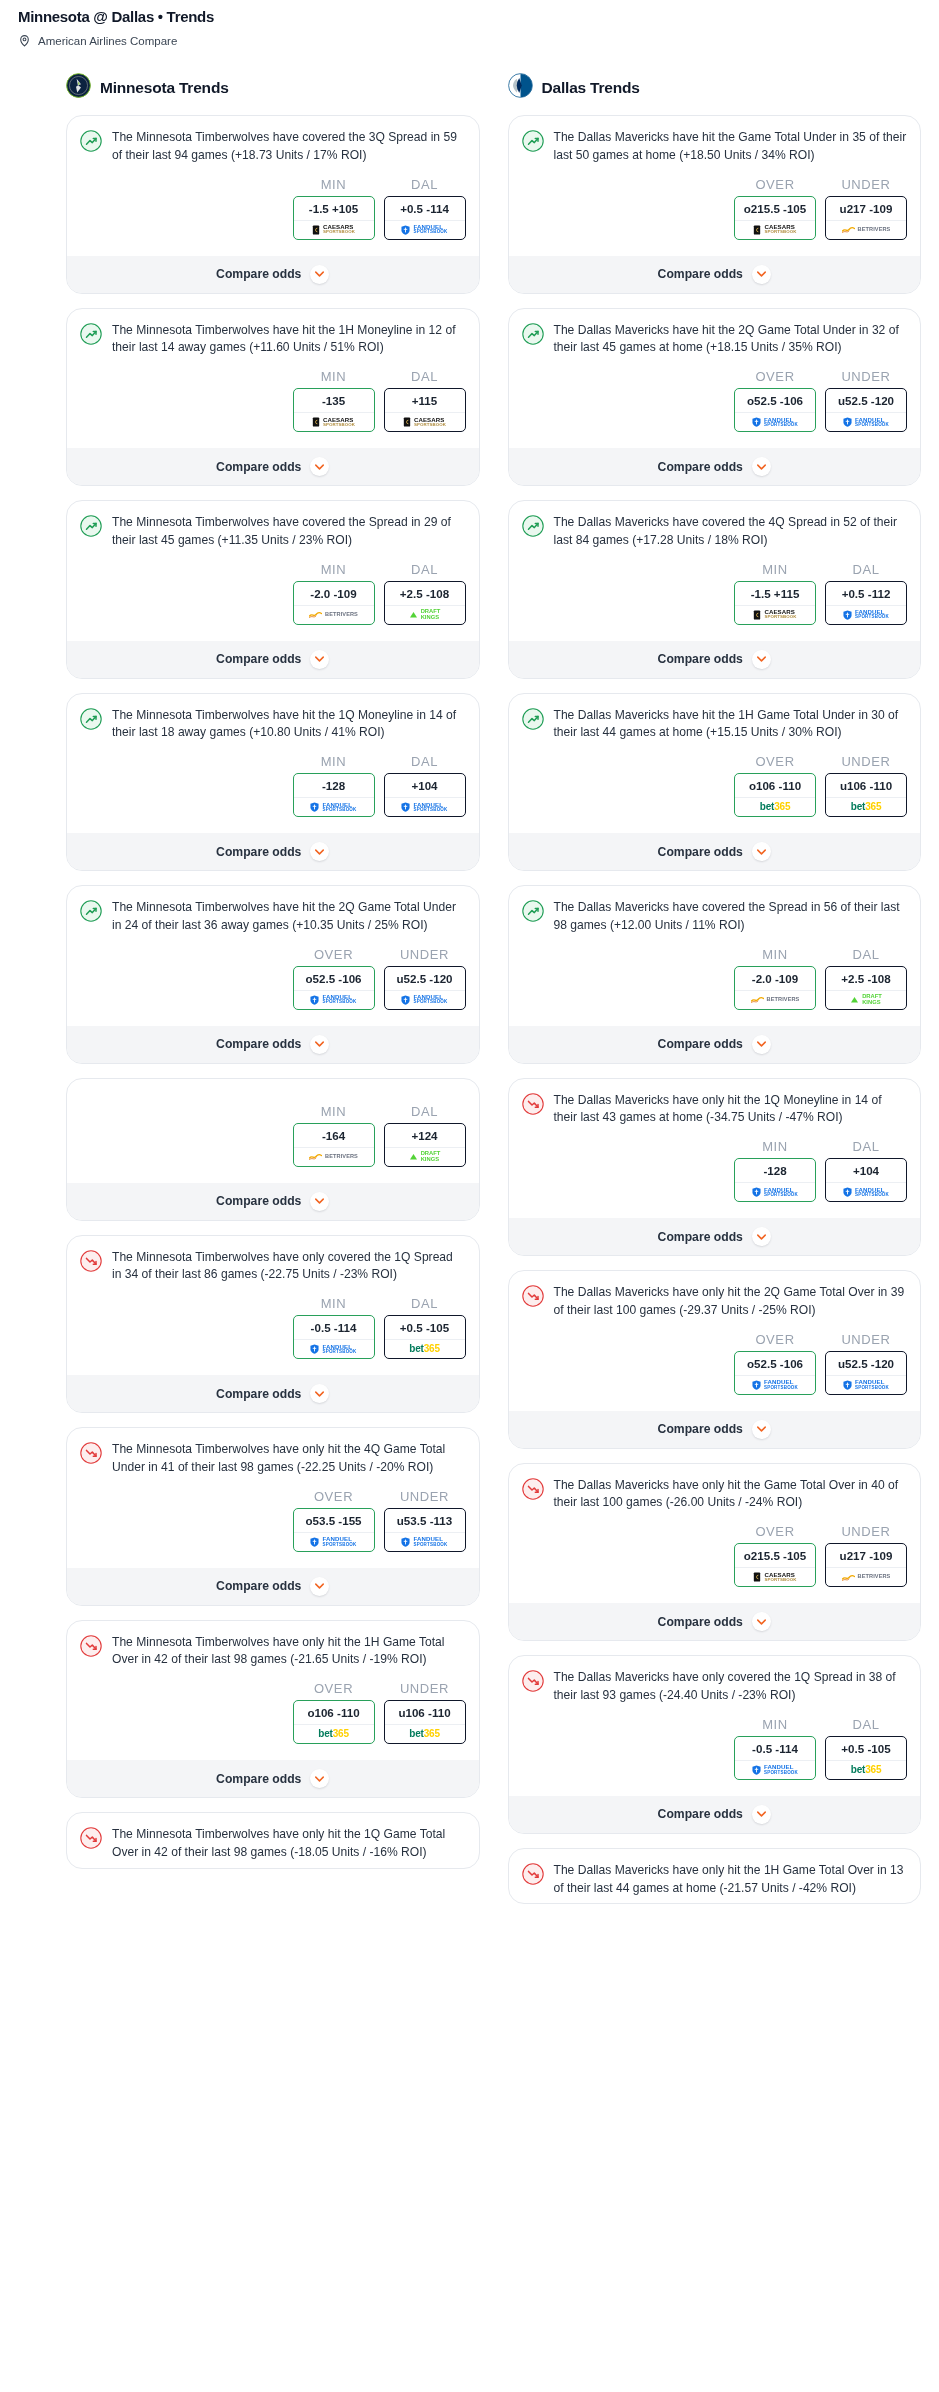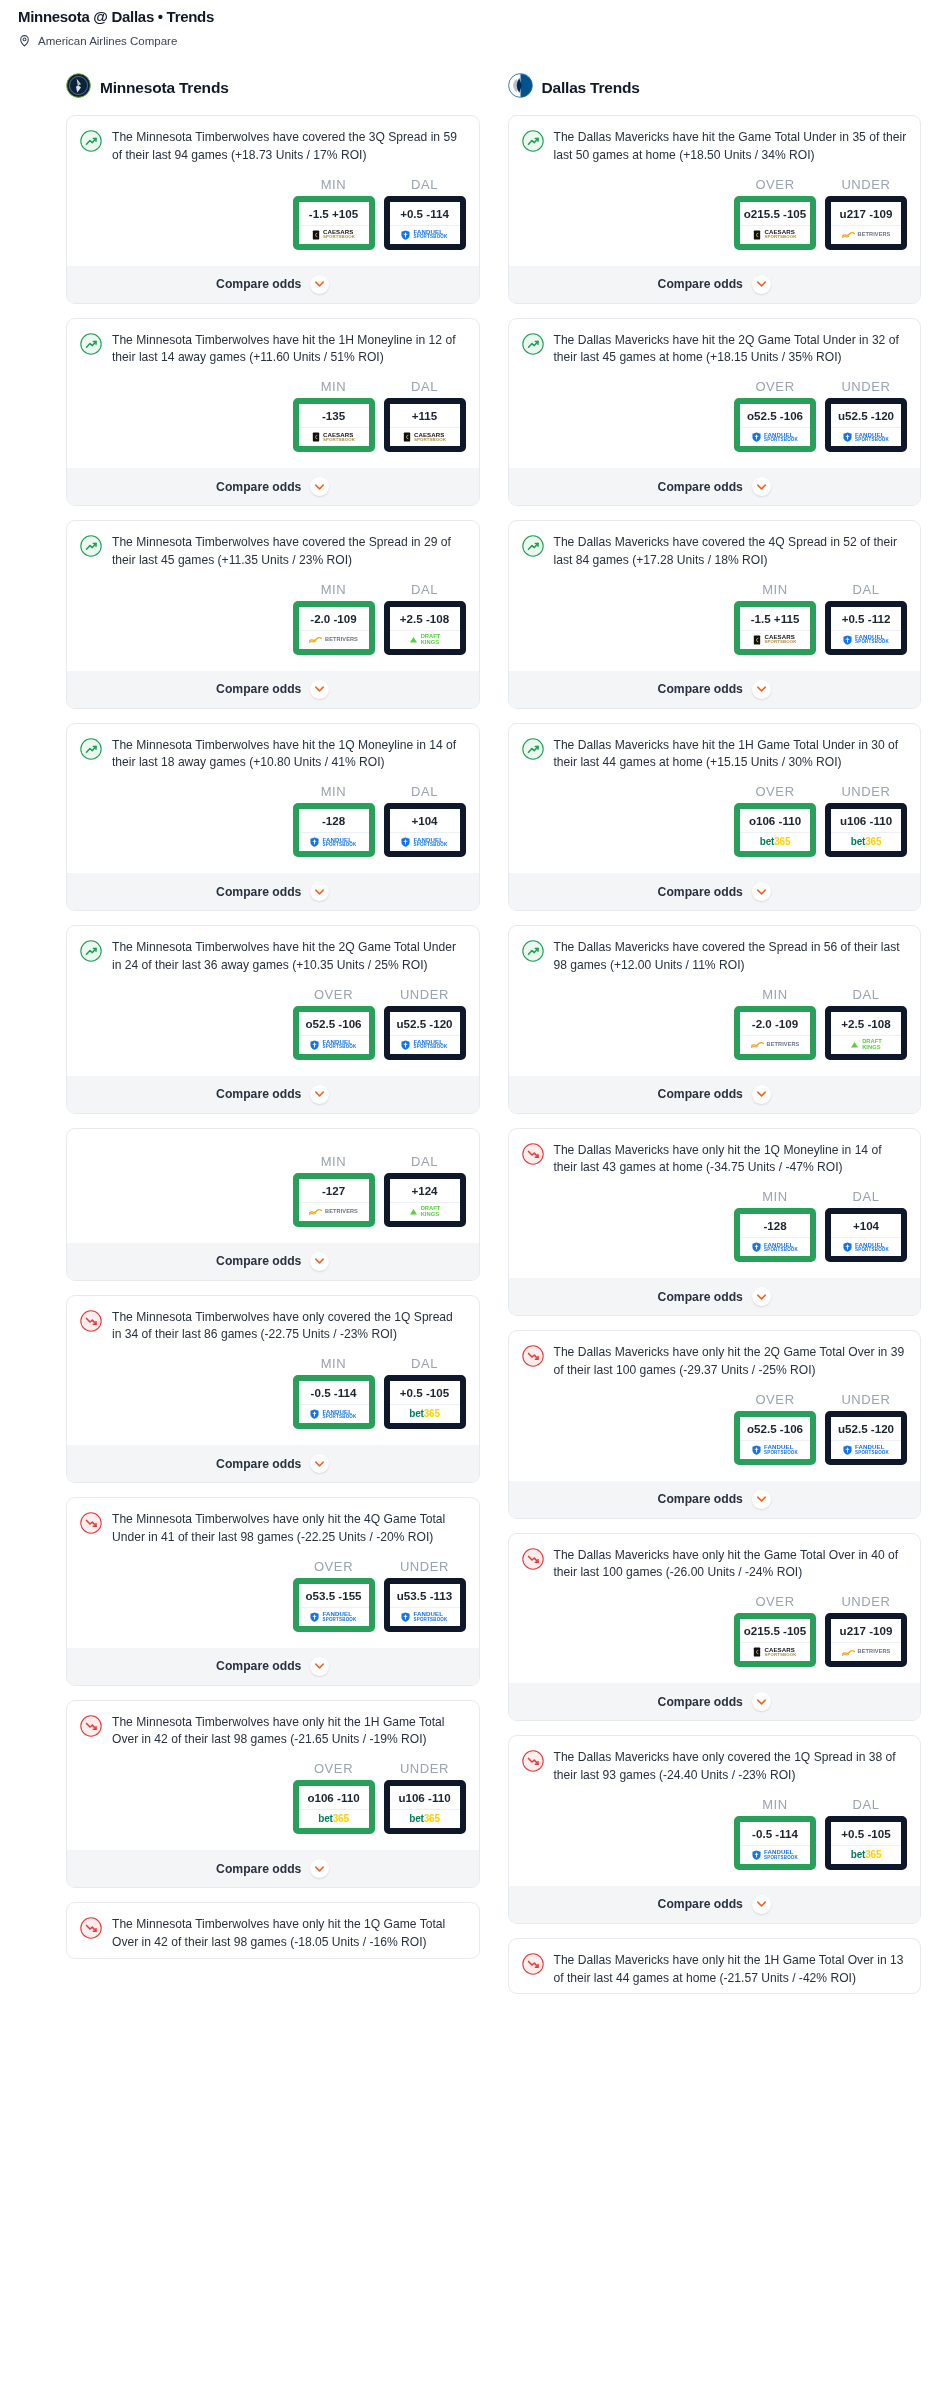--- a/index.html
+++ b/index.html
@@ -45,21 +45,21 @@
     align-items: center;
     gap: 9px;
     margin-bottom: 13px;
   }
   .team-logo { width: 25px; height: 25px; flex: 0 0 25px; }
   .col-title { font-size: 15.5px; font-weight: 700; color: #101828; letter-spacing: -0.2px; }
 
   
   .card {
     border: 1px solid #e6e9ee;
-    border-radius: 9px;
+    border-radius: 16px;
     background: #ffffff;
     margin-bottom: 14px;
     overflow: hidden;
   }
   .card-body { padding: 13px 13px 6px 13px; }
 
   .trend-row { display: flex; gap: 10px; align-items: flex-start; }
   .trend-icon { width: 22px; height: 22px; flex: 0 0 22px; margin-top: 1px; }
   .trend-text {
     font-size: 12.1px;
@@ -78,21 +78,21 @@
   .odds-col { width: 82px; }
   .odds-label {
     text-align: center;
     font-size: 13px;
     letter-spacing: 0.6px;
     color: #9aa3b0;
     margin-bottom: 4px;
     text-transform: uppercase;
   }
   .odds-pill {
-    border: 6px solid #0f172a;
+    border: 1px solid #0f172a;
     border-radius: 5px;
     overflow: hidden;
     background: #fff;
   }
   .odds-pill.pos { border-color: #28a05a; }
   .odds-value {
     text-align: center;
     font-size: 11.6px;
     font-weight: 600;
     padding: 5px 2px 5px 2px;
@@ -455,21 +455,21 @@
               </svg>
             </span>
           </div>
         </div>
         <div class="card">
           <div class="card-body">
             <div class="odds-row">
               <div class="odds-col">
                 <div class="odds-label">MIN</div>
                 <div class="odds-pill pos">
-                  <div class="odds-value">-127</div>
+                  <div class="odds-value">-164</div>
                   <div class="odds-book">
                     <span class="book book-betrivers">
                       <svg width="13" height="7" viewBox="0 0 26 14">
                         <path d="M1 10c5-6 9 2 13-3s8-4 11-2" stroke="#f2a900" stroke-width="2.6" fill="none" stroke-linecap="round"></path>
                         <path d="M1 13c5-5 9 2 13-3" stroke="#e06c00" stroke-width="1.6" fill="none" stroke-linecap="round"></path>
                       </svg>
                       <span class="bk-txt">BETRIVERS</span>
                     </span>
                   </div>
                 </div>

